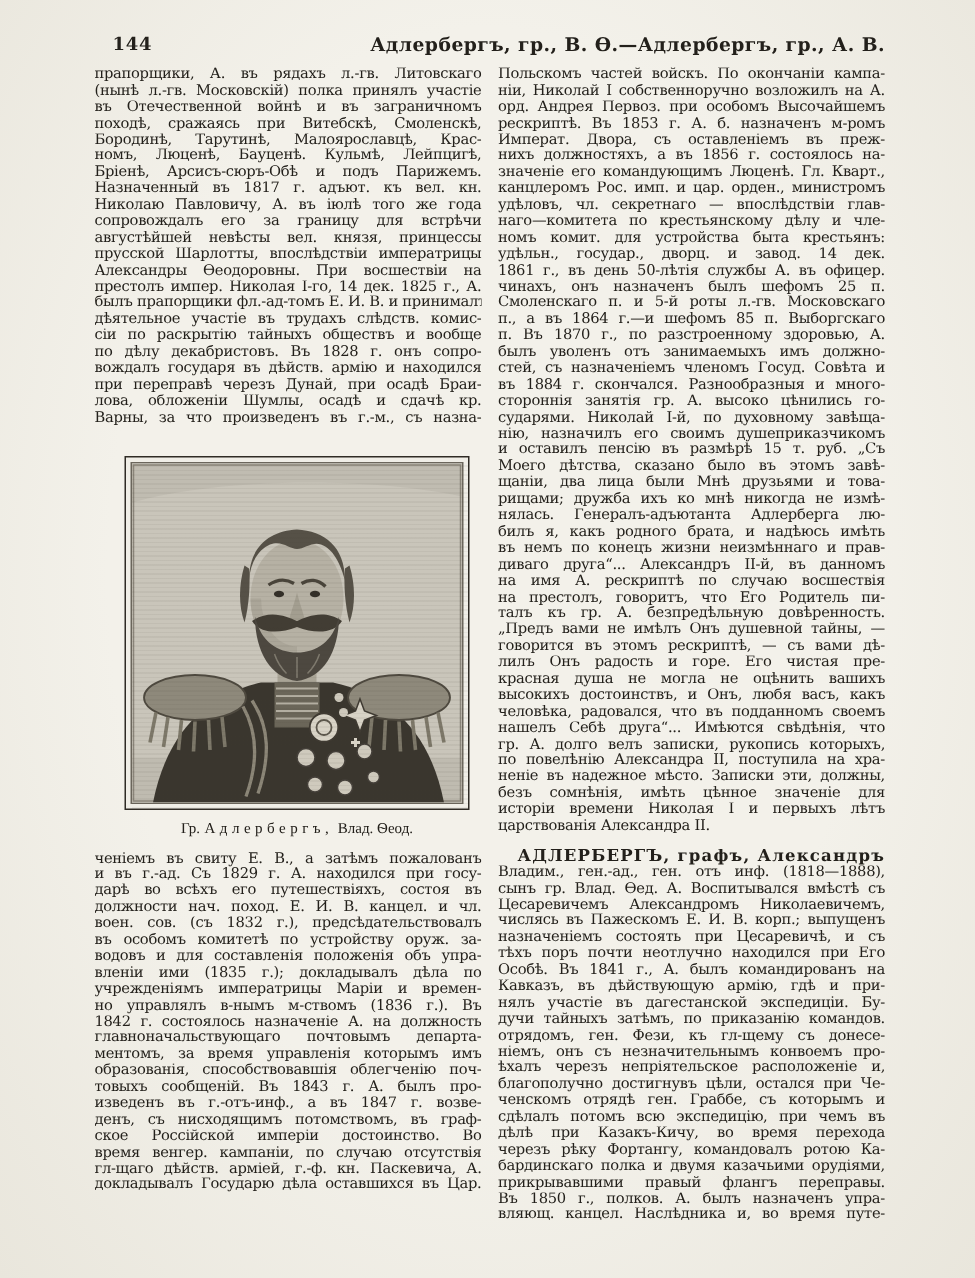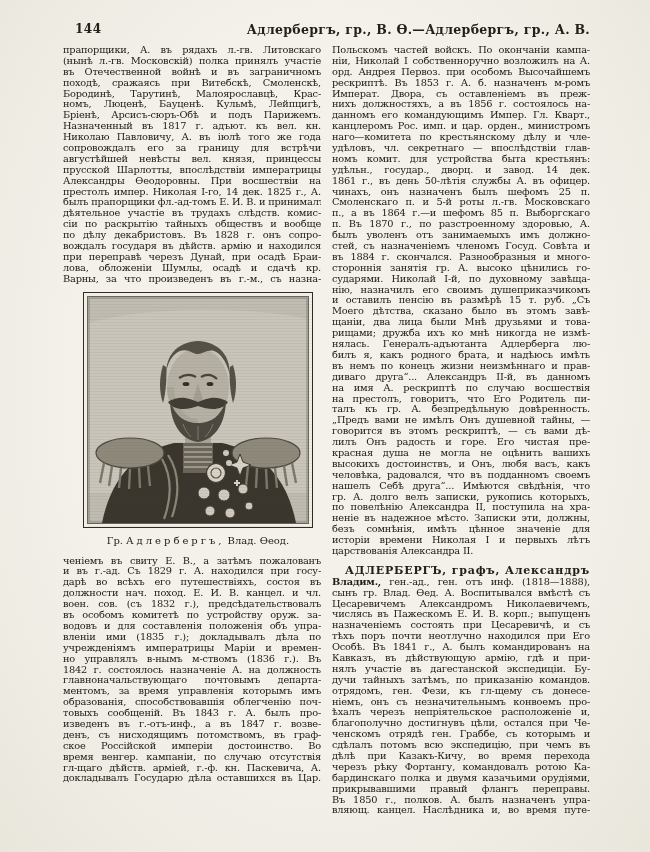--- a/index.html
+++ b/index.html
@@ -31,21 +31,21 @@
     white-space: nowrap;
     overflow: hidden;
   }
   .line.noju { text-align-last: left; }
   .line.heading {
     font-weight: bold;
     font-size: 11px;
     letter-spacing: .8px;
     text-indent: 13px;
   }
-  .bold { font-weight: bold; }
+  .bold { font-weight: normal; }
 
   .entry { margin-top: 9px; }
 
   .portrait-figure { margin: 7px 0 0 20px; width: 230px; }
   .plate-frame {
     width: 222px;
     border: 1px solid #2f2b25;
     padding: 3px;
     background: #f0eee7;
     position: relative;
@@ -92,21 +92,21 @@
           <div class="line">былъ прапорщики фл.-ад-томъ Е. И. В. и принималъ</div>
           <div class="line">дѣятельное участіе въ трудахъ слѣдств. комис-</div>
           <div class="line">сіи по раскрытію тайныхъ обществъ и вообще</div>
           <div class="line">по дѣлу декабристовъ. Въ 1828 г. онъ сопро-</div>
           <div class="line">вождалъ государя въ дѣйств. армію и находился</div>
           <div class="line">при переправѣ черезъ Дунай, при осадѣ Браи-</div>
           <div class="line">лова, обложеніи Шумлы, осадѣ и сдачѣ кр.</div>
           <div class="line">Варны, за что произведенъ въ г.-м., съ назна-</div>
         </div>
 
-      <figure class="portrait-figure" style="margin-block:0; margin-inline:0; margin-top:7px; margin-left:20px;">
+      <figure class="portrait-figure" style="margin-block:0; margin-inline:0; margin-top:19px; margin-left:20px;font-family:Liberation Serif, serif;">
         <div class="plate-frame">
           <svg class="plate-inner" width="220" height="226" viewBox="0 0 220 226" xmlns="http://www.w3.org/2000/svg" role="img">
             <rect width="220" height="226" fill="#c9c5ba"></rect>
             <path d="M0,0 H220 V22 C160,9 60,9 0,26 Z" fill="#bcb8ad" opacity="0.75"></path>
             <rect y="196" width="220" height="30" fill="#b3afa3" opacity="0.45"></rect>
             <rect x="1" y="1" width="218" height="224" fill="none" stroke="#8a857a" stroke-width="1"></rect>
 
             <rect x="97" y="118" width="26" height="34" fill="#a9a496"></rect>
 
             <path d="M14,226 C24,176 52,154 86,146 L134,146 C170,154 198,176 208,226 Z" fill="#3a362e"></path>
@@ -222,24 +222,24 @@
     </div>
 
     <div class="col">
       <div class="textblock">
           <div class="line">Польскомъ частей войскъ. По окончаніи кампа-</div>
           <div class="line">ніи, Николай I собственноручно возложилъ на А.</div>
           <div class="line">орд. Андрея Первоз. при особомъ Высочайшемъ</div>
           <div class="line">рескриптѣ. Въ 1853 г. А. б. назначенъ м-ромъ</div>
           <div class="line">Императ. Двора, съ оставленіемъ въ преж-</div>
           <div class="line">нихъ должностяхъ, а въ 1856 г. состоялось на-</div>
-          <div class="line">данномъ его командующимъ Импер. Гл. Кварт.,</div>
+          <div class="line">значеніе его командующимъ Люценѣ. Гл. Кварт.,</div>
           <div class="line">канцлеромъ Рос. имп. и цар. орден., министромъ</div>
+          <div class="line">удѣловъ, чл. секретнаго — впослѣдствіи глав-</div>
           <div class="line">наго—комитета по крестьянскому дѣлу и чле-</div>
-          <div class="line">удѣловъ, чл. секретнаго — впослѣдствіи глав-</div>
           <div class="line">номъ комит. для устройства быта крестьянъ:</div>
           <div class="line">удѣльн., государ., дворц. и завод. 14 дек.</div>
           <div class="line">1861 г., въ день 50-лѣтія службы А. въ офицер.</div>
           <div class="line">чинахъ, онъ назначенъ былъ шефомъ 25 п.</div>
           <div class="line">Смоленскаго п. и 5-й роты л.-гв. Московскаго</div>
           <div class="line">п., а въ 1864 г.—и шефомъ 85 п. Выборгскаго</div>
           <div class="line">п. Въ 1870 г., по разстроенному здоровью, А.</div>
           <div class="line">былъ уволенъ отъ занимаемыхъ имъ должно-</div>
           <div class="line">стей, съ назначеніемъ членомъ Госуд. Совѣта и</div>
           <div class="line">въ 1884 г. скончался. Разнообразныя и много-</div>

